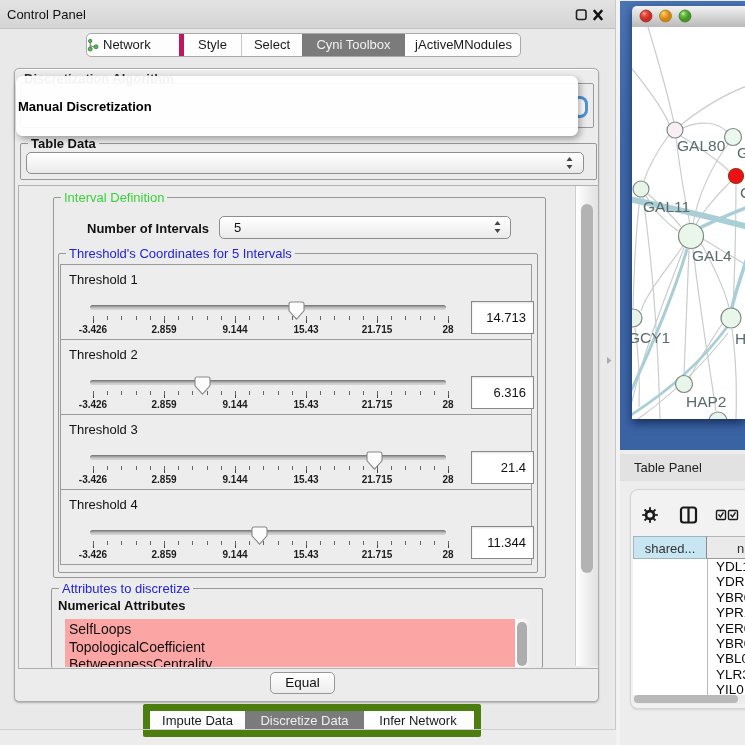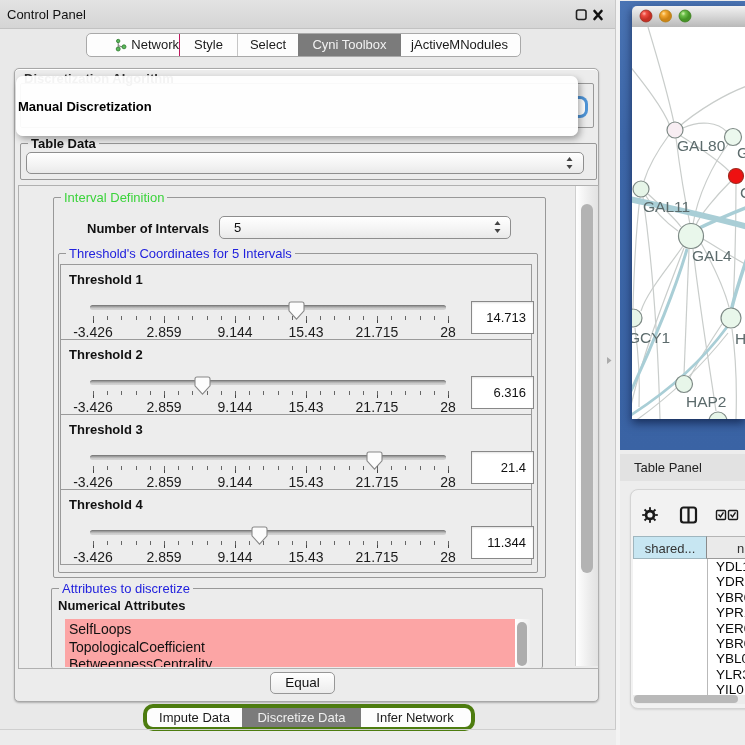--- a/index.html
+++ b/index.html
@@ -3,41 +3,41 @@
 <style>
 html,body{margin:0;padding:0}
 body{width:745px;height:745px;overflow:hidden;font-family:"Liberation Sans",sans-serif;background:#ececec;position:relative}
 .abs{position:absolute}
 .grp{position:absolute;border:1px solid #989898;border-radius:2px}
 .grp>span{position:absolute;top:-8px;left:7px;background:#ececec;padding:0 3px;font-size:13px;white-space:nowrap}
 .track{position:absolute;height:4px;border-radius:3px;background:linear-gradient(#8f8f8f,#c9c9c9 55%,#d6d6d6);border-top:1px solid #7d7d7d}
 .thumb{position:absolute;width:17px;height:19px}
 .ticksmin{position:absolute;height:4px;background:repeating-linear-gradient(90deg,#666 0 1px,transparent 1px 14.2px)}
 .ticksmaj{position:absolute;height:7px;background:repeating-linear-gradient(90deg,#444 0 1px,transparent 1px 71px)}
-.tl{position:absolute;font-size:14px;font-weight:normal;color:#1c1c1c;transform:translateX(-50%)}
+.tl{position:absolute;font-size:10px;font-weight:bold;color:#1c1c1c;transform:translateX(-50%)}
 .vbox{position:absolute;width:54px;height:31px;background:#fff;border:1px solid #888;box-shadow:inset 0 1px 2px rgba(0,0,0,.12);font-size:13px;text-align:right;line-height:31px;padding-right:7px;color:#111}
 .thpanel{position:absolute;left:60px;width:470px;height:74px;border:1px solid #9a9a9a;background:#ededed}
-.thlabel{position:absolute;left:8px;top:7px;font-size:13px;font-weight:bold;color:#111}
+.thlabel{position:absolute;left:8px;top:7px;font-size:13px;font-weight:normal;color:#111}
 .combo{position:absolute;background:linear-gradient(#ffffff,#f1f1f1 70%,#e9e9e9);border:1px solid #8e8e8e;border-radius:5px;font-size:13px;color:#111}
 .updown{position:absolute;width:7px;height:12px}
 .tabseg{font-size:13px;color:#1a1a1a;display:inline-block;vertical-align:top}
 </style></head>
 <body>
 
 <div class="abs" style="left:0;top:0;width:616px;height:730px;background:#e9e9e9"></div>
 <div class="abs" style="left:0;top:0;width:616px;height:28px;background:linear-gradient(#e3e3e3,#d5d5d5);border-bottom:1px solid #c2c2c2"></div>
 <div class="abs" style="left:7px;top:7px;font-size:13px;color:#111">Control Panel</div>
 
 <svg class="abs" style="left:575px;top:9px" width="30" height="12" viewBox="0 0 30 12">
  <rect x="1.5" y="1" width="9.5" height="9.5" rx="2" fill="none" stroke="#222" stroke-width="1.6"></rect>
  <path d="M19.5 2 L26.5 10 M26.5 2 L19.5 10" stroke="#111" stroke-width="2.6" stroke-linecap="round"></path>
 </svg>
 
 <div class="abs" style="left:86px;top:33px;width:433px;height:22px;background:#fdfdfd;border:1px solid #a9a9a9;border-radius:5px;overflow:hidden;line-height:22px;white-space:nowrap">
-  <div class="tabseg" style="width:92px;text-align:right;border-right:1px solid #be185d">
+  <div class="tabseg" style="width:92px;text-align:left;border-right:5px solid #be185d">
     <svg width="12" height="14" viewBox="0 0 12 14" style="vertical-align:-3px;margin-right:4px">
       <path d="M3.2 3.5 V11 M3.2 6 Q3.2 8.8 8.6 8.8" stroke="#8a8a8a" stroke-width="1.1" fill="none"></path>
       <circle cx="3.2" cy="3" r="1.7" fill="#5cb85c" stroke="#2c7a2c" stroke-width=".8"></circle>
       <circle cx="3.2" cy="11" r="2" fill="#5cb85c" stroke="#2c7a2c" stroke-width=".8"></circle>
       <circle cx="9" cy="8.8" r="2" fill="#5cb85c" stroke="#2c7a2c" stroke-width=".8"></circle>
     </svg>Network</div><div class="tabseg" style="width:57px;text-align:center;border-right:1px solid #c6c6c6">Style</div><div class="tabseg" style="width:60px;text-align:center">Select</div><div class="tabseg" style="width:103px;text-align:center;background:#7b7b7b;color:#f2f2f2">Cyni Toolbox</div><div class="tabseg" style="width:117px;text-align:center">jActiveMNodules</div>
 </div>
 
 <div class="abs" style="left:14px;top:68px;width:583px;height:632px;background:#ececec;border:1px solid #a8a8a8;border-radius:5px;box-shadow:0 1px 2px rgba(0,0,0,.25),inset 0 1px 0 #fff"></div>
 
@@ -146,21 +146,21 @@
   </div>
 <div class="abs" style="left:58px;top:598px;font-size:13px;font-weight:bold;color:#111">Numerical Attributes</div>
 <div class="abs" style="left:65px;top:619px;width:450px;height:48px;background:#fca5a5;overflow:hidden">
   <div style="font-size:14px;color:#111;padding:2px 0 0 4px;line-height:17.6px">SelfLoops<br>TopologicalCoefficient<br>BetweennessCentrality</div>
 </div>
 <div class="abs" style="left:515px;top:619px;width:15px;height:48px;background:linear-gradient(90deg,#fff,#eee)"></div>
 <div class="abs" style="left:517px;top:622px;width:10px;height:44px;background:#adadad;border-radius:5px"></div>
 
 <div class="abs" style="left:270px;top:672px;width:63px;height:20px;background:linear-gradient(#fff,#ececec);border:1px solid #979797;border-radius:5px;font-size:13.5px;text-align:center;line-height:20px;color:#111">Equal</div>
 
-<div class="abs" style="left:143px;top:704px;width:324px;height:19px;background:#fdfdfd;border:4px solid #4d7c0f;border-radius:10px;overflow:hidden;line-height:19px;white-space:nowrap">
+<div class="abs" style="left:143px;top:704px;width:324px;height:19px;background:#fdfdfd;border:7px solid #4d7c0f;border-radius:2px;overflow:hidden;line-height:19px;white-space:nowrap">
  <div class="tabseg" style="width:95px;text-align:center">Impute Data</div><div class="tabseg" style="width:119px;text-align:center;background:#7b7b7b;color:#efefef">Discretize Data</div><div class="tabseg" style="width:108px;text-align:center">Infer Network</div>
 </div>
 
 <div class="abs" style="left:16px;top:76px;width:562px;height:60px;background:rgba(255,255,255,.94);border-radius:7px;box-shadow:2px 3px 7px rgba(0,0,0,.35)">
   <div style="position:absolute;left:2px;top:23px;font-size:13px;font-weight:bold;color:#000">Manual Discretization</div>
 </div>
 
 <svg class="abs" style="left:606px;top:357px" width="6" height="7" viewBox="0 0 6 7">
     <path d="M1 0 L5.5 3.5 L1 7 Z" fill="#ababab"></path>
   </svg>

